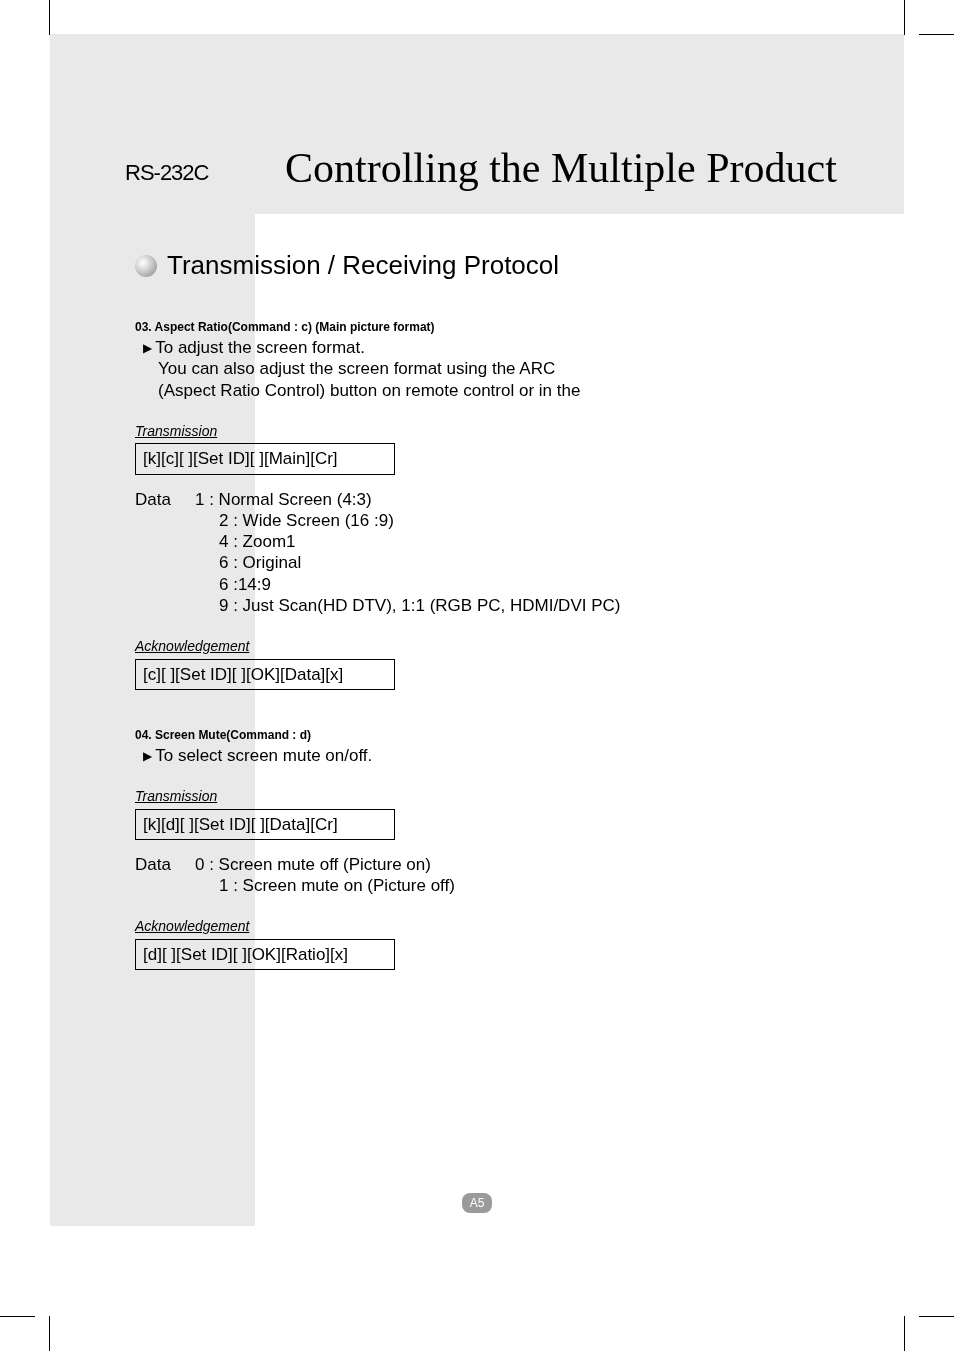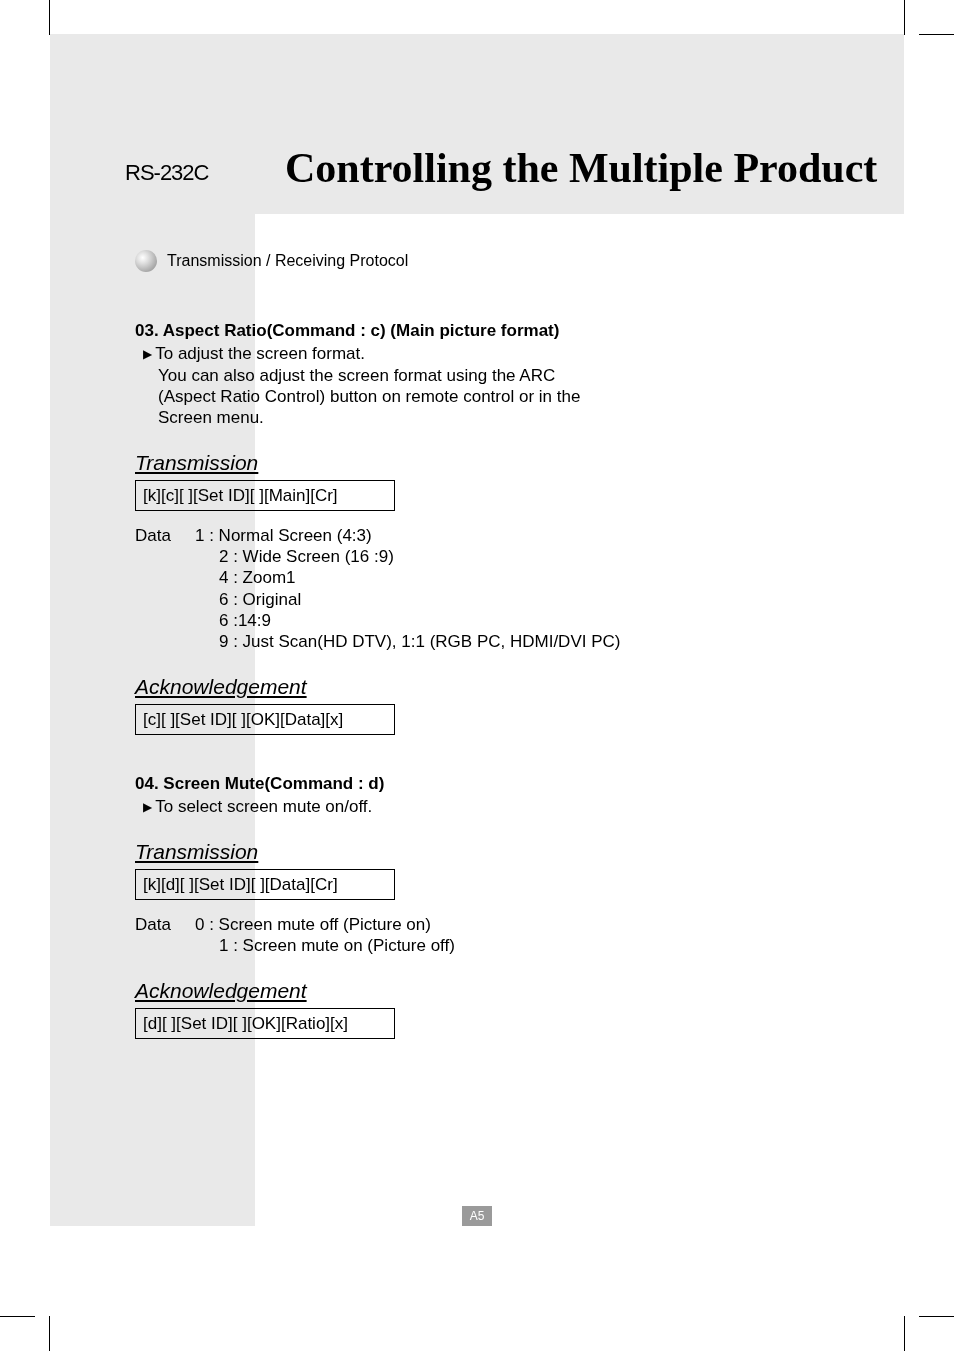--- a/index.html
+++ b/index.html
@@ -50,77 +50,77 @@
       left: 125px;
       font-size: 22px;
       font-weight: normal;
       letter-spacing: -1px;
     }
     .header-title {
       position: absolute;
       top: 144px;
       left: 285px;
       font-size: 42px;
-      font-weight: bold;
+      font-weight: normal;
       font-family: "Times New Roman", serif;
       letter-spacing: 0px;
     }
 
     .section-heading-wrap {
       position: absolute;
       left: 135px;
       display: flex;
       align-items: center;
       gap: 10px;
     }
     .sphere-icon {
       width: 22px;
       height: 22px;
       border-radius: 50%;
       background: radial-gradient(circle at 35% 35%, #fff 0%, #ddd 30%, #aaa 70%, #888 100%);
       flex-shrink: 0;
     }
     .section-heading {
-      font-size: 16px;
+      font-size: 26px;
       font-weight: normal;
     }
 
     .content {
       position: absolute;
       left: 135px;
       top: 312px;
       width: 700px;
       font-size: 17px;
       line-height: 1.25;
     }
     .cmd-title {
       font-weight: bold;
       margin-top: 8px;
       margin-bottom: 2px;
-      font-size: 17px;
+      font-size: 12px;
     }
     .bullet-line {
       display: flex;
       align-items: flex-start;
       gap: 3px;
       margin-left: 8px;
     }
     .play-icon {
       font-size: 12px;
       margin-top: 4px;
     }
     .desc-indent {
       margin-left: 23px;
     }
     .label-italic {
       font-style: italic;
       text-decoration: underline;
       margin-top: 22px;
       margin-bottom: 3px;
-      font-size: 21px;
+      font-size: 14px;
     }
     .code-box {
       border: 1.5px solid #000;
       padding: 4px 7px;
       width: 260px;
       font-size: 17px;
       margin-bottom: 14px;
     }
     .data-list {
       margin-top: 4px;
@@ -137,27 +137,27 @@
     .data-cont {
       margin-left: 84px;
     }
 
     .section-04 {
       margin-top: 38px;
     }
 
     .page-num {
       position: absolute;
-      bottom: 125px;
+      bottom: 138px;
       left: 50%;
       transform: translateX(-50%);
       width: 30px;
       height: 20px;
       background: #9a9a9a;
-      border-radius: 0;
+      border-radius: 8px;
       color: #fff;
       font-size: 12px;
       display: flex;
       align-items: center;
       justify-content: center;
     }
   </style>
 </head>
 <body>
 
@@ -182,21 +182,20 @@
 
 <div class="content">
 
   <div class="cmd-title">03. Aspect Ratio(Command : c) (Main picture format)</div>
   <div class="bullet-line">
     <span class="play-icon">▶</span>
     <span>To adjust the screen format.</span>
   </div>
   <div class="desc-indent">You can also adjust the screen format using the ARC</div>
   <div class="desc-indent">(Aspect Ratio Control) button on remote control or in the</div>
-  <div class="desc-indent">Screen menu.</div>
 
   <div class="label-italic">Transmission</div>
   <div class="code-box">[k][c][ ][Set ID][ ][Main][Cr]</div>
 
   <div class="data-list">
     <div class="data-row">
       <span class="data-prefix">Data</span>
       <span class="data-val">1 : Normal Screen (4:3)</span>
     </div>
     <div class="data-cont">2 : Wide Screen (16 :9)</div>

